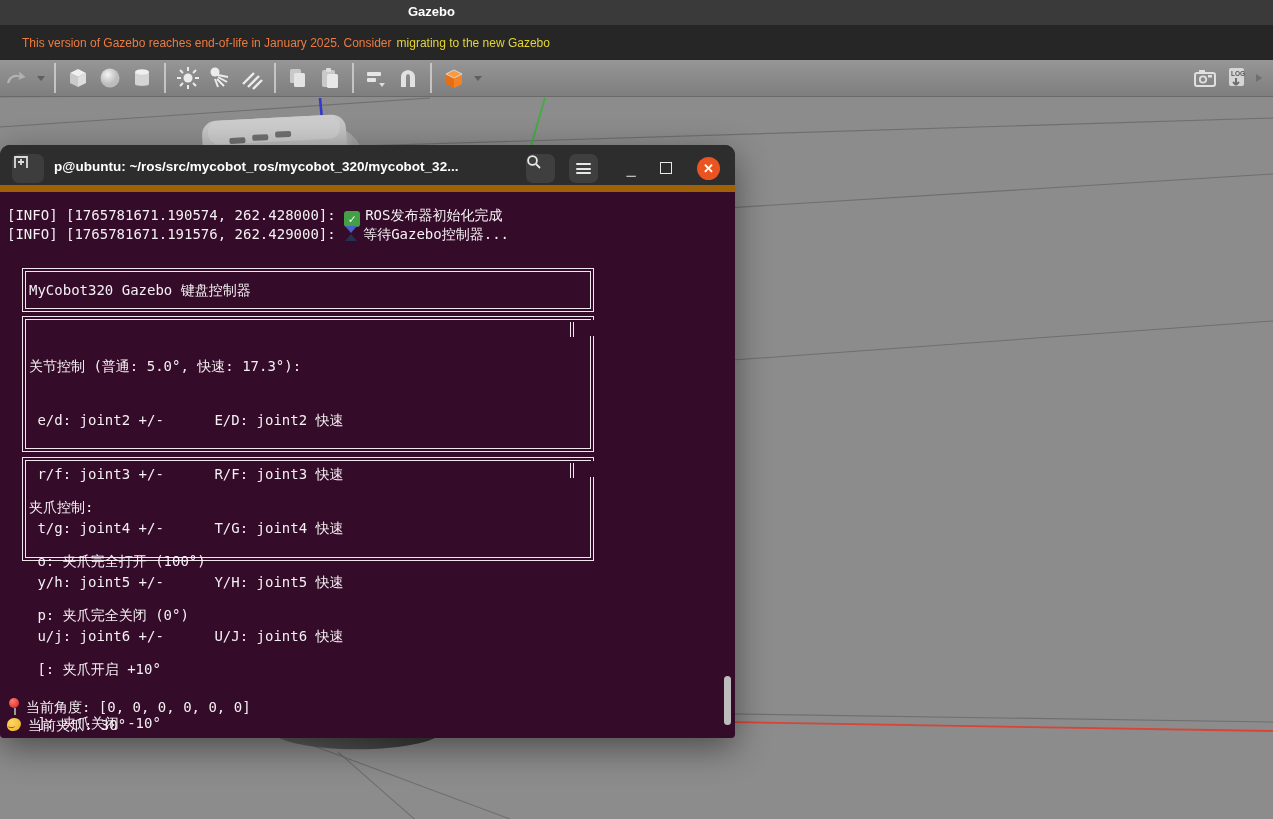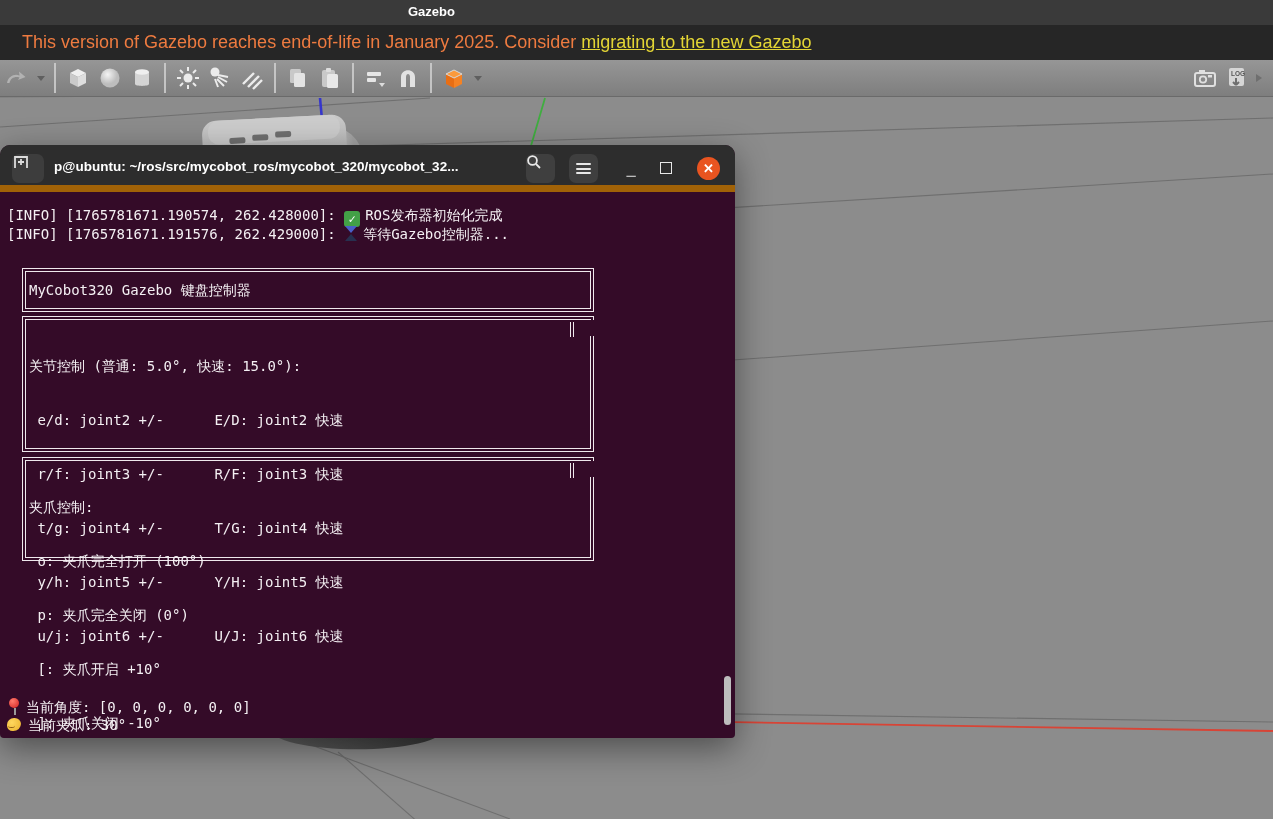--- a/index.html
+++ b/index.html
@@ -6,23 +6,23 @@
   *{box-sizing:border-box;}
   .screen{position:relative;width:1273px;height:819px;overflow:hidden;
           font-family:"Liberation Sans",sans-serif;background:#8c8c8c;}
 
   
   .topbar{position:absolute;left:0;top:0;width:1273px;height:25px;background:#3a3a3a;padding-left:20px;}
   .topbar .wtitle{position:absolute;left:408px;top:4px;color:#fff;font-size:13px;font-weight:bold;}
 
   
   .banner{position:absolute;left:0;top:25px;width:1273px;height:35px;background:#262626;
-          display:flex;align-items:center;padding-left:22px;font-size:18px;}
+          display:flex;align-items:center;padding-left:22px;font-size:12px;}
   .banner .btext{color:#ee7b40;}
-  .banner a{color:#e3d535;text-decoration:underline;margin-left:5px;cursor:pointer;}
+  .banner a{color:#e3d535;margin-left:5px;cursor:pointer;}
 
   
   .toolbar{position:absolute;left:0;top:60px;width:1273px;height:37px;
            background:linear-gradient(#969696,#7e7e7e);display:flex;align-items:center;
            border-bottom:1px solid #6a6a6a;}
   .tbtn{width:32px;height:32px;display:flex;align-items:center;justify-content:center;flex:0 0 auto;}
   .tsep{width:2px;height:30px;background:#cfcfcf;margin:0 6px;flex:0 0 auto;opacity:.85;}
   .caret{width:0;height:0;border-left:4px solid transparent;border-right:4px solid transparent;
          border-top:5px solid #5f5f5f;margin-left:2px;}
   .tb-right{position:absolute;right:8px;top:2px;display:flex;align-items:center;}
@@ -368,21 +368,21 @@
         <div class="logline" style="top:32.5px"><span>[INFO] [1765781671.191576, 262.429000]: </span><span class="em em-hour"></span><span>等待Gazebo控制器...</span></div>
 
         <div class="tbox" style="top:76px;height:44px;">
           <div class="inner hdr-title" style="padding-top:9px;">MyCobot320 Gazebo 键盘控制器</div>
         </div>
 
         <div class="tbox" style="top:124px;height:136px;">
           <span class="patch"></span>
             <span class="stray"></span>
           <div class="inner">
-            <div>关节控制 (普通: 5.0°, 快速: 15.0°):</div>
+            <div>关节控制 (普通: 5.0°, 快速: 17.3°):</div>
             <div> e/d: joint2 +/-      E/D: joint2 快速</div>
             <div> r/f: joint3 +/-      R/F: joint3 快速</div>
             <div> t/g: joint4 +/-      T/G: joint4 快速</div>
             <div> y/h: joint5 +/-      Y/H: joint5 快速</div>
             <div> u/j: joint6 +/-      U/J: joint6 快速</div>
           </div>
         </div>
 
         <div class="tbox" style="top:265px;height:104px;">
           <span class="patch"></span>

